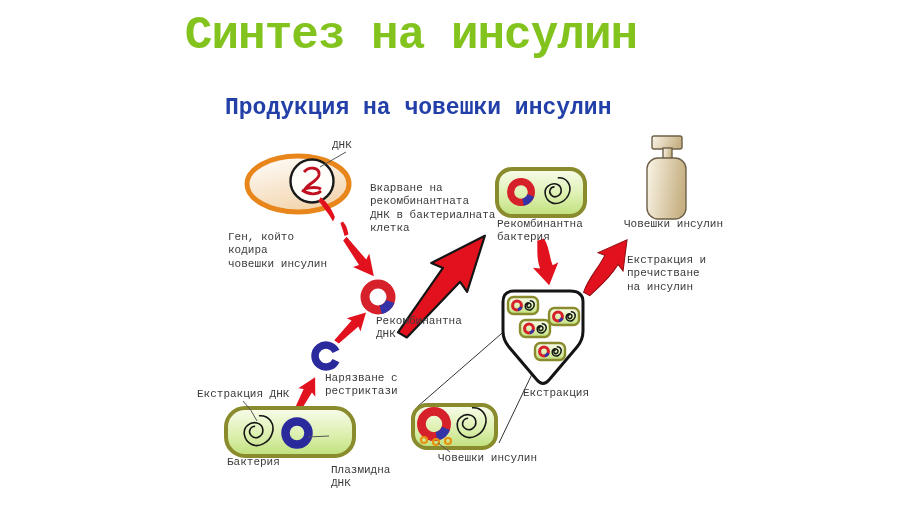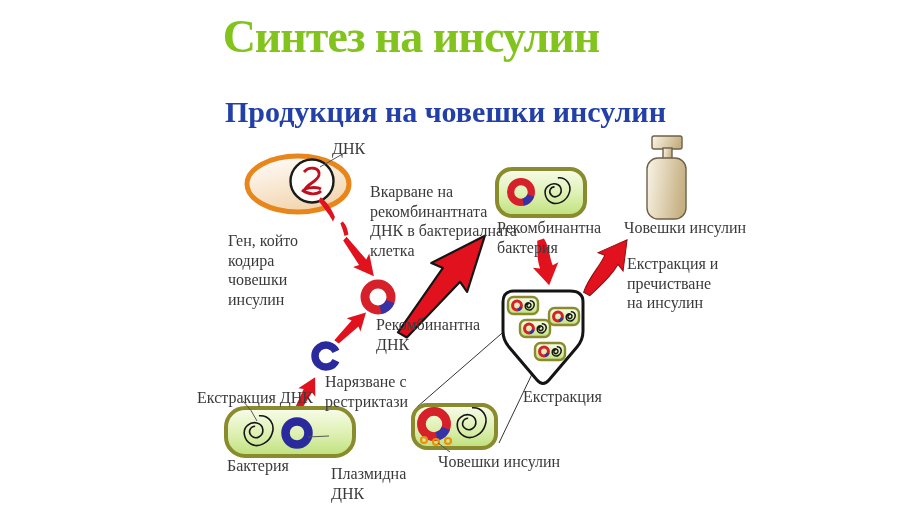--- a/index.html
+++ b/index.html
@@ -1,29 +1,29 @@
 <!DOCTYPE html>
 <html><head>
 <meta charset="utf-8">
 <style>
   html,body { margin:0; padding:0; background:#ffffff; }
   .slide {
     position:relative; width:822px; height:516px; background:#ffffff;
-    overflow:hidden; font-family:Liberation Serif, serif;
+    overflow:hidden; font-family:Liberation Mono, monospace;
   }
   .title {
     position:absolute; left:0; top:10px; width:100%; text-align:center;
     font-size:46px; font-weight:bold; color:#82C31E; letter-spacing:-1px;
   }
   .subtitle {
     position:absolute; left:225px; top:95px;
-    font-size:30px; font-weight:bold; color:#2340A8;
+    font-size:23px; font-weight:bold; color:#2340A8;
   }
   .lbl {
-    position:absolute; font-size:16px; line-height:1.22; color:#3a3a3a;
+    position:absolute; font-size:11px; line-height:1.22; color:#3a3a3a;
     white-space:pre-line;
   }
   .right { text-align:left; }
   svg.layer { position:absolute; left:0; top:0; }
 </style>
 </head>
 <body>
 
 <div class="slide">
 

